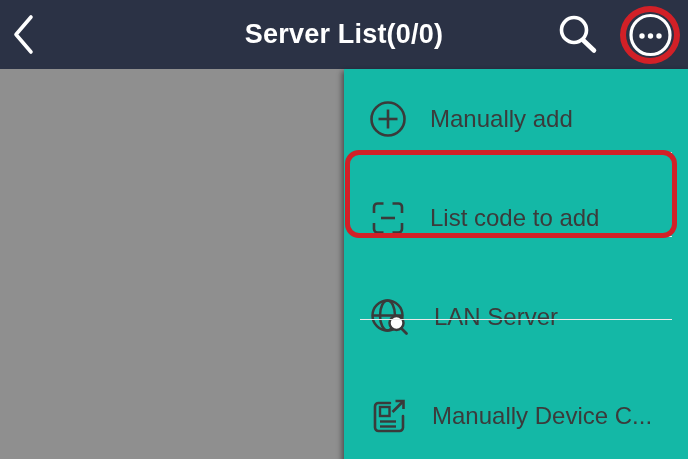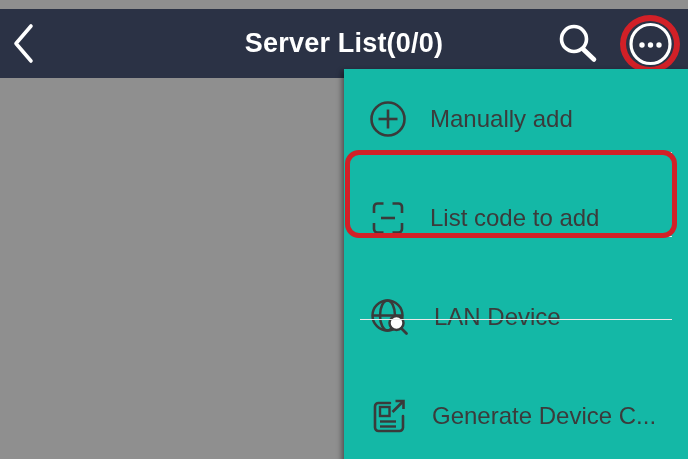--- a/index.html
+++ b/index.html
@@ -8,21 +8,20 @@
     width:688px;height:459px;
     background:#8f8f8f;
     overflow:hidden;
     font-family:"Liberation Sans", sans-serif;
   }
   
   .header{
     position:absolute;left:0;top:0;
     width:688px;height:69px;
     background:#2b3245;
-    margin-top:9px;
   }
   .back-btn{
     position:absolute;left:6px;top:8px;
     width:44px;height:54px;
     background:transparent;border:none;padding:0;cursor:pointer;
   }
   .page-title{
     position:absolute;left:0;top:0;width:100%;height:69px;
     margin:0;
     display:flex;align-items:center;justify-content:center;
@@ -140,33 +139,33 @@
     </div>
 
     <div class="menu-item">
       <svg class="icon" width="44" height="42" viewBox="0 0 44 42">
         <circle cx="19.5" cy="19.5" r="15" fill="none" stroke="#3a3a3a" stroke-width="2.5"></circle>
         <ellipse cx="19.5" cy="19.5" rx="7.5" ry="15" fill="none" stroke="#3a3a3a" stroke-width="2.5"></ellipse>
         <line x1="5" y1="19.5" x2="34" y2="19.5" stroke="#3a3a3a" stroke-width="2.5"></line>
         <circle cx="28.5" cy="27" r="7" fill="#ffffff" stroke="#3a3a3a" stroke-width="2.5"></circle>
         <line x1="33.5" y1="32.5" x2="38.5" y2="37.5" stroke="#3a3a3a" stroke-width="2.8" stroke-linecap="round"></line>
       </svg>
-      <span class="menu-label">LAN Device</span>
+      <span class="menu-label">LAN Server</span>
     </div>
 
     <div class="menu-item">
       <svg class="icon" width="42" height="42" viewBox="0 0 42 42">
         <path d="M35,21 v11.5 a3.5,3.5 0 0 1 -3.5,3.5 h-21 a3.5,3.5 0 0 1 -3.5,-3.5 v-21 a3.5,3.5 0 0 1 3.5,-3.5 h11.5" fill="none" stroke="#3a3a3a" stroke-width="2.6" stroke-linecap="round"></path>
         <rect x="12" y="12" width="9.5" height="9" fill="none" stroke="#3a3a3a" stroke-width="2.4"></rect>
         <line x1="12" y1="26.5" x2="28" y2="26.5" stroke="#3a3a3a" stroke-width="2.4"></line>
         <line x1="12" y1="31.5" x2="28" y2="31.5" stroke="#3a3a3a" stroke-width="2.4"></line>
         <line x1="24.5" y1="17" x2="34.5" y2="7" stroke="#3a3a3a" stroke-width="2.6"></line>
         <polyline points="27.5,6 35.5,6 35.5,14" fill="none" stroke="#3a3a3a" stroke-width="2.6"></polyline>
       </svg>
-      <span class="menu-label">Generate Device C...</span>
+      <span class="menu-label">Manually Device C...</span>
     </div>
 
     <div class="divider d1"></div>
     <div class="divider d2"></div>
     <div class="divider d3"></div>
   </div>
 
   <div class="annot-rect"></div>
 
 </div>

